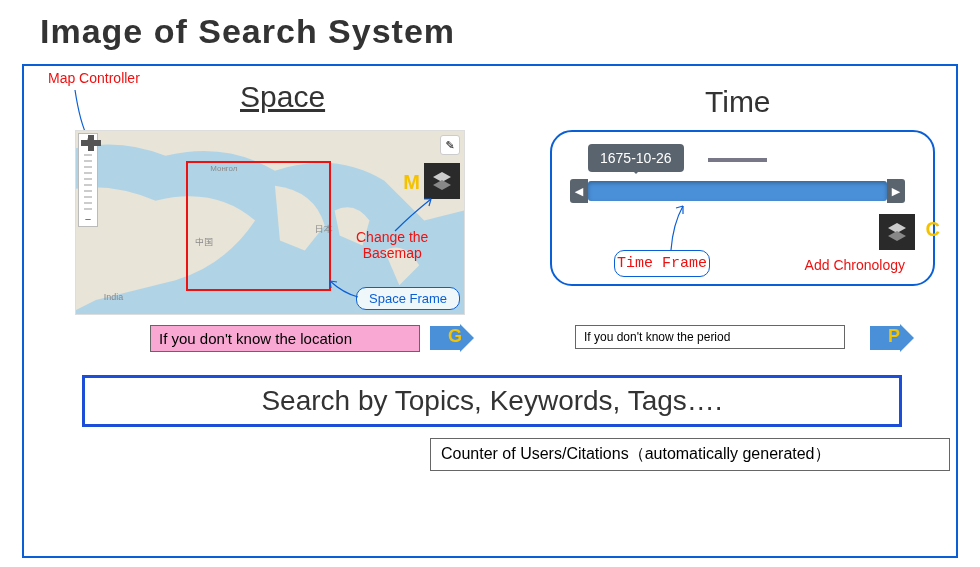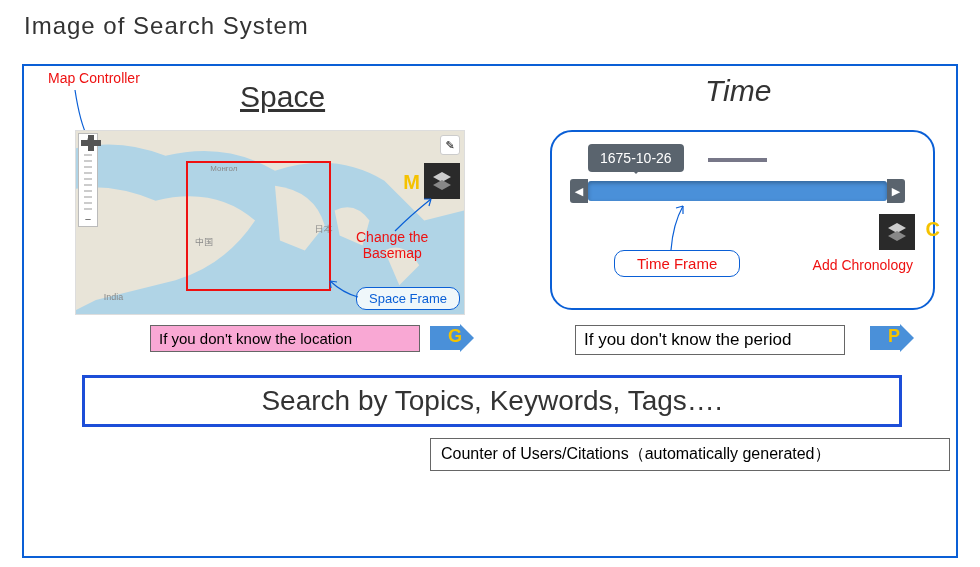--- a/index.html
+++ b/index.html
@@ -1,20 +1,20 @@
 <!DOCTYPE html>
 <html><head>
 <meta charset="utf-8">
 <style>
 * { box-sizing: border-box; margin: 0; padding: 0; }
 body { font-family: "Helvetica Neue", Arial, sans-serif; background: #fff; width: 980px; height: 567px; position: relative; }
-.page-title { font-size: 24px; font-weight: 400; color: #333; padding: 12px 0 10px 24px; letter-spacing: 1px; }
+.page-title { font-size: 34px; font-weight: 700; color: #333; padding: 12px 0 10px 40px; letter-spacing: 1px; }
 .main-frame { position: absolute; left: 22px; top: 64px; width: 936px; height: 494px; border: 2px solid #0a5fd6; }
 .space-title { position: absolute; left: 240px; top: 80px; font-size: 30px; color: #333; text-decoration: underline; }
-.time-title { position: absolute; left: 705px; top: 74px; font-size: 30px; color: #333; font-style: italic; }
+.time-title { position: absolute; left: 705px; top: 85px; font-size: 30px; color: #333; }
 .map-controller-label { position: absolute; left: 28px; top: 70px; font-size: 14px; color: #e11; margin-left: 20px; }
 .map-controller-arrow { position: absolute; left: 70px; top: 88px; width: 25px; height: 55px; }
 .map { position: absolute; left: 75px; top: 130px; width: 390px; height: 185px; background: linear-gradient(180deg, #b8d8e8 0%, #a8cce0 100%); border: 1px solid #ddd; overflow: hidden; }
 .map-bg { position: absolute; inset: 0; }
 .zoom-ctrl { position: absolute; left: 2px; top: 2px; width: 20px; background: #fff; border: 1px solid #bbb; }
 .zoom-plus, .zoom-minus { height: 14px; text-align: center; font-size: 11px; line-height: 14px; color: #555; }
 .zoom-slider { height: 60px; background: repeating-linear-gradient(0deg, #ccc 0 2px, #fff 2px 6px); margin: 2px 5px; }
 .pan-ctrl { position: absolute; left: 1px; top: 0; width: 22px; height: 18px; }
 .edit-icon { position: absolute; right: 4px; top: 4px; width: 20px; height: 20px; background: #fff; border: 1px solid #ccc; border-radius: 3px; display: flex; align-items: center; justify-content: center; font-size: 11px; }
 .basemap-btn { position: absolute; right: 4px; top: 32px; width: 36px; height: 36px; background: #2a2a2a; display: flex; align-items: center; justify-content: center; }
@@ -23,37 +23,37 @@
 .red-frame { position: absolute; left: 110px; top: 30px; width: 145px; height: 130px; border: 2px solid #e11; }
 .change-basemap-label { position: absolute; left: 280px; top: 98px; font-size: 14px; color: #e11; text-align: center; line-height: 16px; }
 .space-frame-btn { position: absolute; left: 280px; top: 156px; padding: 3px 12px; font-size: 13px; color: #0a5fd6; border: 1.5px solid #0a5fd6; border-radius: 10px; background: rgba(255,255,255,0.8); }
 .sf-arrow { position: absolute; left: 252px; top: 148px; width: 40px; height: 22px; }
 .cb-arrow { position: absolute; left: 315px; top: 64px; width: 45px; height: 40px; }
 .location-hint { position: absolute; left: 150px; top: 325px; width: 270px; padding: 4px 8px; font-size: 15px; border: 1px solid #666; background: #f9a8d4; }
 .g-arrow { position: absolute; left: 430px; top: 324px; width: 50px; height: 28px; display: flex; align-items: center; }
 .arrow-box { width: 30px; height: 24px; background: #4a90d9; position: relative; }
 .arrow-head { width: 0; height: 0; border-top: 14px solid transparent; border-bottom: 14px solid transparent; border-left: 14px solid #4a90d9; }
 .g-letter { position: absolute; left: 448px; top: 326px; font-size: 18px; font-weight: bold; color: #f5c200; }
-.time-panel { position: absolute; left: 550px; top: 130px; width: 385px; height: 180px; border: 2px solid #0a5fd6; border-radius: 22px; }
+.time-panel { position: absolute; left: 550px; top: 130px; width: 385px; height: 156px; border: 2px solid #0a5fd6; border-radius: 22px; }
 .time-slider { position: absolute; left: 18px; top: 12px; width: 335px; height: 55px; }
 .date-box { background: #5a646e; color: #fff; padding: 6px 12px; font-size: 14px; border-radius: 4px; position: relative; }
 .date-box.left { position: absolute; left: 18px; top: 0; }
 .date-box.right { position: absolute; right: 18px; top: 0; }
 .date-box::after { content: ""; position: absolute; bottom: -10px; left: 50%; margin-left: -8px; border: 8px solid transparent; border-top-color: #5a646e; }
 .slider-nav { position: absolute; top: 35px; width: 18px; height: 24px; background: #5a646e; display: flex; align-items: center; justify-content: center; color: #fff; font-size: 11px; }
 .slider-nav.left { left: 0; border-radius: 3px 0 0 3px; }
 .slider-nav.right { right: 0; border-radius: 0 3px 3px 0; }
 .slider-track { position: absolute; left: 18px; right: 18px; top: 37px; height: 20px; background: #4a90d9; border-radius: 3px; box-shadow: inset 0 2px 4px rgba(0,0,0,0.3); }
 .slider-conn { position: absolute; left: 138px; right: 138px; top: 14px; height: 4px; background: #778; }
-.time-frame-btn { position: absolute; left: 62px; top: 118px; padding: 4px 22px; font-size: 15px; color: #e11; border: 1.5px solid #0a5fd6; border-radius: 10px; }
+.time-frame-btn { position: absolute; left: 62px; top: 118px; padding: 4px 2px; font-size: 15px; color: #e11; border: 1.5px solid #0a5fd6; border-radius: 10px; font-family: Liberation Mono, monospace; }
 .tf-arrow { position: absolute; left: 115px; top: 72px; width: 20px; height: 48px; }
 .add-chron-btn { position: absolute; right: 18px; top: 82px; width: 36px; height: 36px; background: #2a2a2a; display: flex; align-items: center; justify-content: center; }
-.add-chron-label { position: absolute; right: 20px; top: 125px; font-size: 14px; color: #e11; }
+.add-chron-label { position: absolute; right: 28px; top: 125px; font-size: 14px; color: #e11; }
 .c-letter { position: absolute; right: -7px; top: 86px; font-size: 20px; font-weight: bold; color: #f5c200; }
-.period-hint { position: absolute; left: 575px; top: 325px; width: 270px; padding: 4px 8px; font-size: 17px; border: 1px solid #666; background: #fff; }
+.period-hint { position: absolute; left: 575px; top: 325px; width: 270px; padding: 4px 8px; font-size: 12px; border: 1px solid #666; background: #fff; }
 .p-arrow { position: absolute; left: 870px; top: 324px; width: 50px; height: 28px; display: flex; align-items: center; }
 .p-letter { position: absolute; left: 888px; top: 326px; font-size: 18px; font-weight: bold; color: #f5c200; }
 .search-bar { position: absolute; left: 82px; top: 375px; width: 820px; height: 52px; border: 3px solid #1d4ed8; display: flex; align-items: center; justify-content: center; font-size: 28px; color: #333; }
 .counter-box { position: absolute; left: 430px; top: 438px; width: 520px; padding: 5px 10px; font-size: 16px; border: 1px solid #666; color: #000000; }
 </style>
 </head>
 <body>
 
 <div class="page-title">Image of Search System</div>
 <div class="main-frame"></div>

